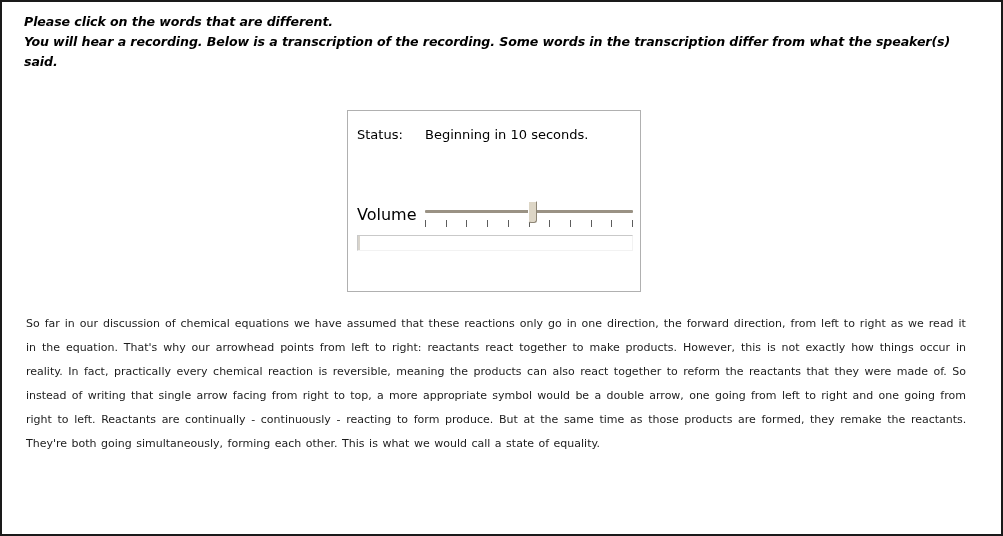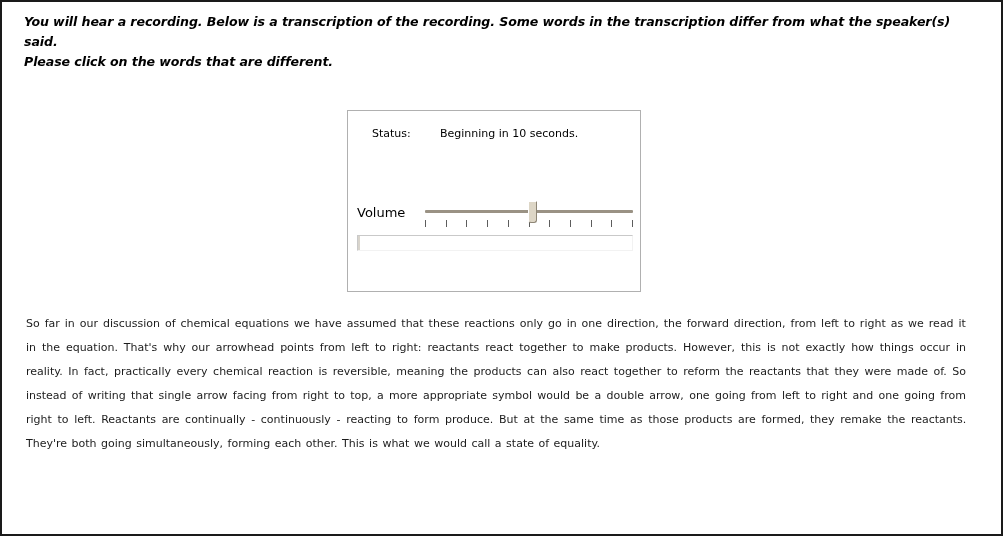--- a/index.html
+++ b/index.html
@@ -41,24 +41,24 @@
     left: 345px;
     top: 108px;
     width: 294px;
     height: 182px;
     background: #ffffff;
     border: 1px solid #b0b0b0;
     box-sizing: border-box;
   }
   .status-row {
     position: absolute;
-    left: 24px;
+    left: 9px;
     top: 16px;
     white-space: nowrap;
-    font-size: 11px;
+    font-size: 13px;
     color: #000000;
     font-family: "DejaVu Sans", "Liberation Sans", sans-serif;
   }
   .status-label {
     display: inline-block;
     width: 68px;
   }
   .status-value {
     display: inline-block;
   }
@@ -67,21 +67,21 @@
     position: absolute;
     left: 9px;
     top: 88px;
     width: 276px;
     height: 40px;
   }
   .volume-label {
     position: absolute;
     left: 0px;
     top: 6px;
-    font-size: 13px;
+    font-size: 16px;
     color: #000000;
   }
   .slider-wrap {
     position: absolute;
     left: 68px;
     top: 0px;
     width: 208px;
     height: 40px;
   }
   .slider-track {
@@ -161,22 +161,22 @@
   .transcript span.w {
     cursor: pointer;
   }
 </style>
 </head>
 <body>
 
 <div id="page">
 
   <div class="instructions">
+    <div>Please click on the words that are different.</div>
     <div>You will hear a recording. Below is a transcription of the recording. Some words in the transcription differ from what the speaker(s) said.</div>
-    <div>Please click on the words that are different.</div>
   </div>
 
   <div class="player-panel">
 
     <div class="status-row">
       <span class="status-label">Status:</span><span class="status-value">Beginning in 10 seconds.</span>
     </div>
 
     <div class="volume-row">
       <span class="volume-label">Volume</span>

